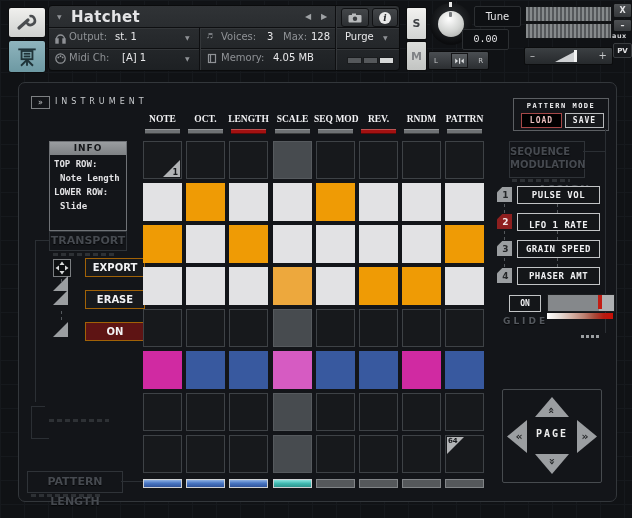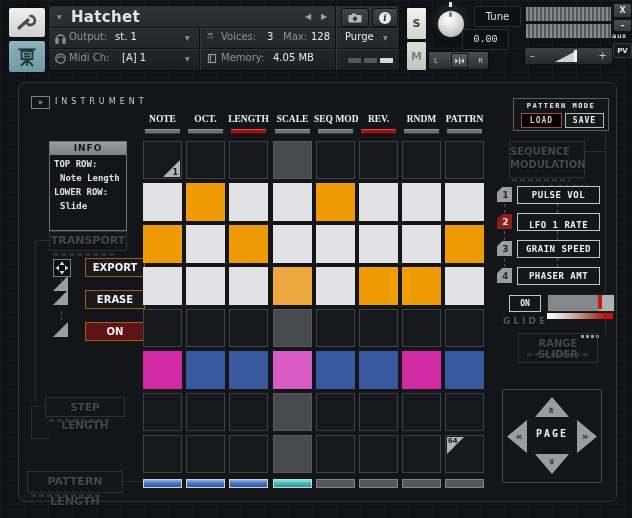--- a/index.html
+++ b/index.html
@@ -284,21 +284,20 @@
     <div class="abs" style="left:34px;top:207px;">
         <div style="width:0;height:0;border-bottom:15px solid #9b9ea1;border-left:15px solid transparent;"></div>
       </div>
     <div class="tr-btn" style="top:207px;">ERASE</div>
     <div class="vdash" style="left:42px;top:228px;height:11px;"></div>
     <div class="abs" style="left:34px;top:239px;">
         <div style="width:0;height:0;border-bottom:15px solid #9b9ea1;border-left:15px solid transparent;"></div>
       </div>
     <div class="tr-btn red" style="top:239px;">ON</div>
 
-    <div class="abs gbox" style="left:26px;top:314px;width:78px;height:18px;font-size:10.5px;line-height:18px;">STEP LENGTH</div>
     <div class="mcap" style="left:30px;top:336px;width:60px;"></div>
     <div class="line" style="left:12px;top:323px;width:14px;height:1px;"></div>
     <div class="line" style="left:12px;top:323px;width:1px;height:32px;"></div>
     <div class="line" style="left:12px;top:355px;width:18px;height:1px;"></div>
 
     <div class="abs gbox" style="left:8px;top:388px;width:94px;height:20px;font-size:11px;line-height:20px;">PATTERN LENGTH</div>
     <div class="mcap" style="left:12px;top:411px;width:70px;"></div>
     <div class="line" style="left:102px;top:398px;width:30px;height:1px;"></div>
 
     <div class="abs grid">
@@ -428,24 +427,20 @@
       </div>
 
     <div class="abs on-btn pix">ON</div>
     <span class="abs glide-lbl">GLIDE</span>
     <div class="abs glide-slider">
         <div class="hdl"></div>
       </div>
     <div class="abs glide-grad"></div>
     <div class="abs dots"><i></i><i></i><i></i><i></i></div>
 
-    <div class="abs range-box">
-      <span>RANGE SLIDER</span>
-      <div class="mcap" style="left:8px;top:19px;width:62px;"></div>
-    </div>
 
     <div class="abs page-box">
       <div class="parrow pa-up">
           <span>«</span>
         </div>
       <div class="parrow pa-down">
           <span>«</span>
         </div>
       <div class="parrow pa-left">
           <span>«</span>

